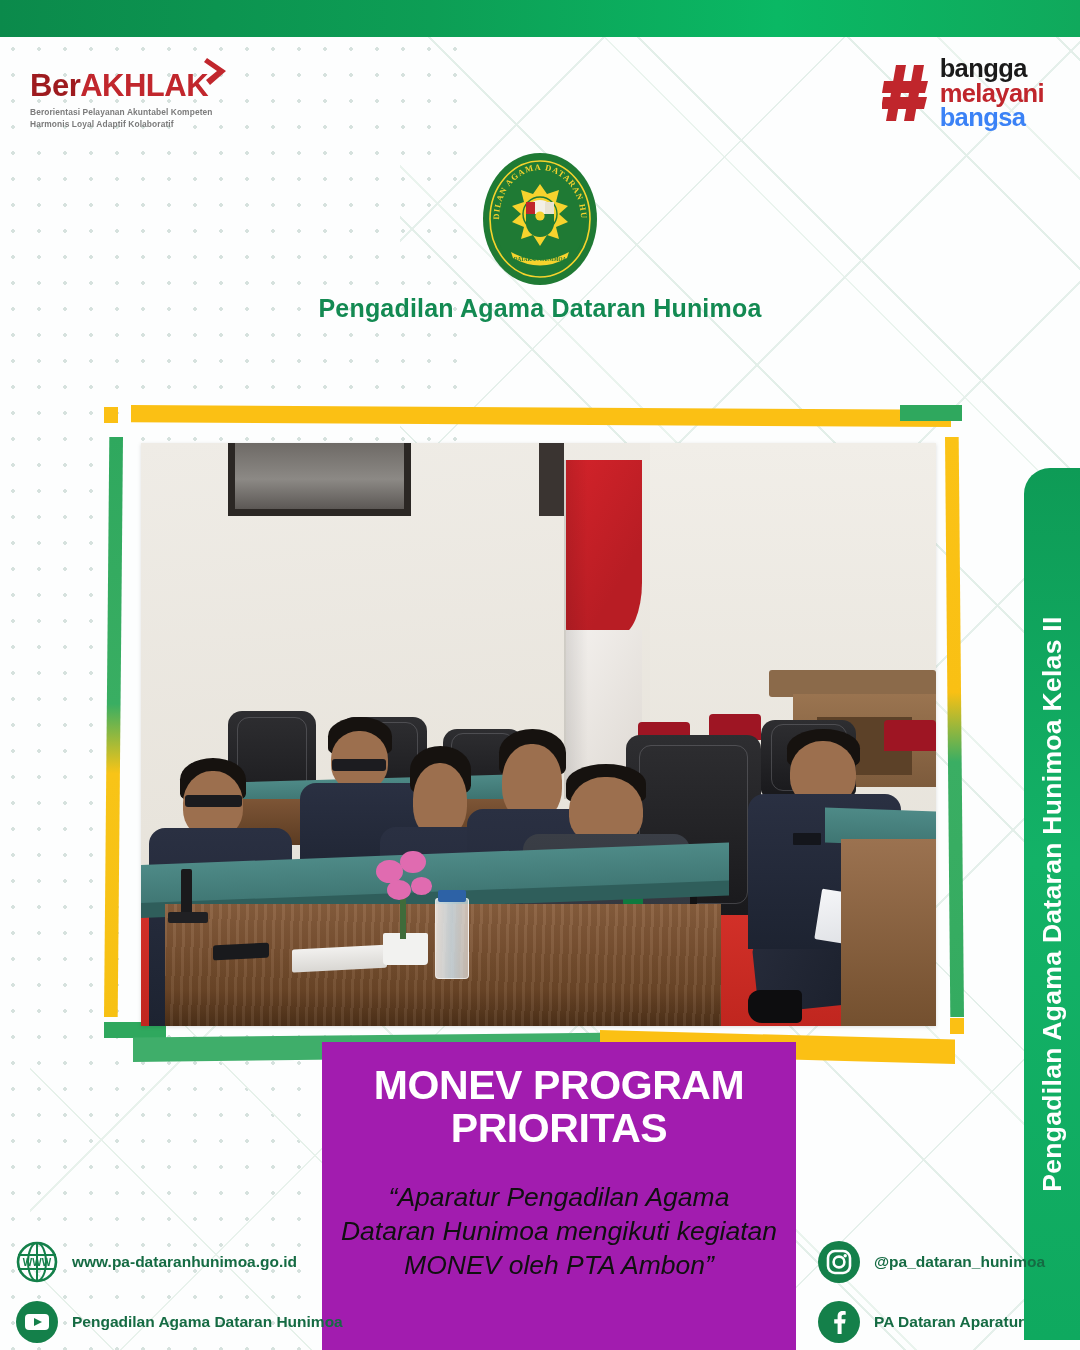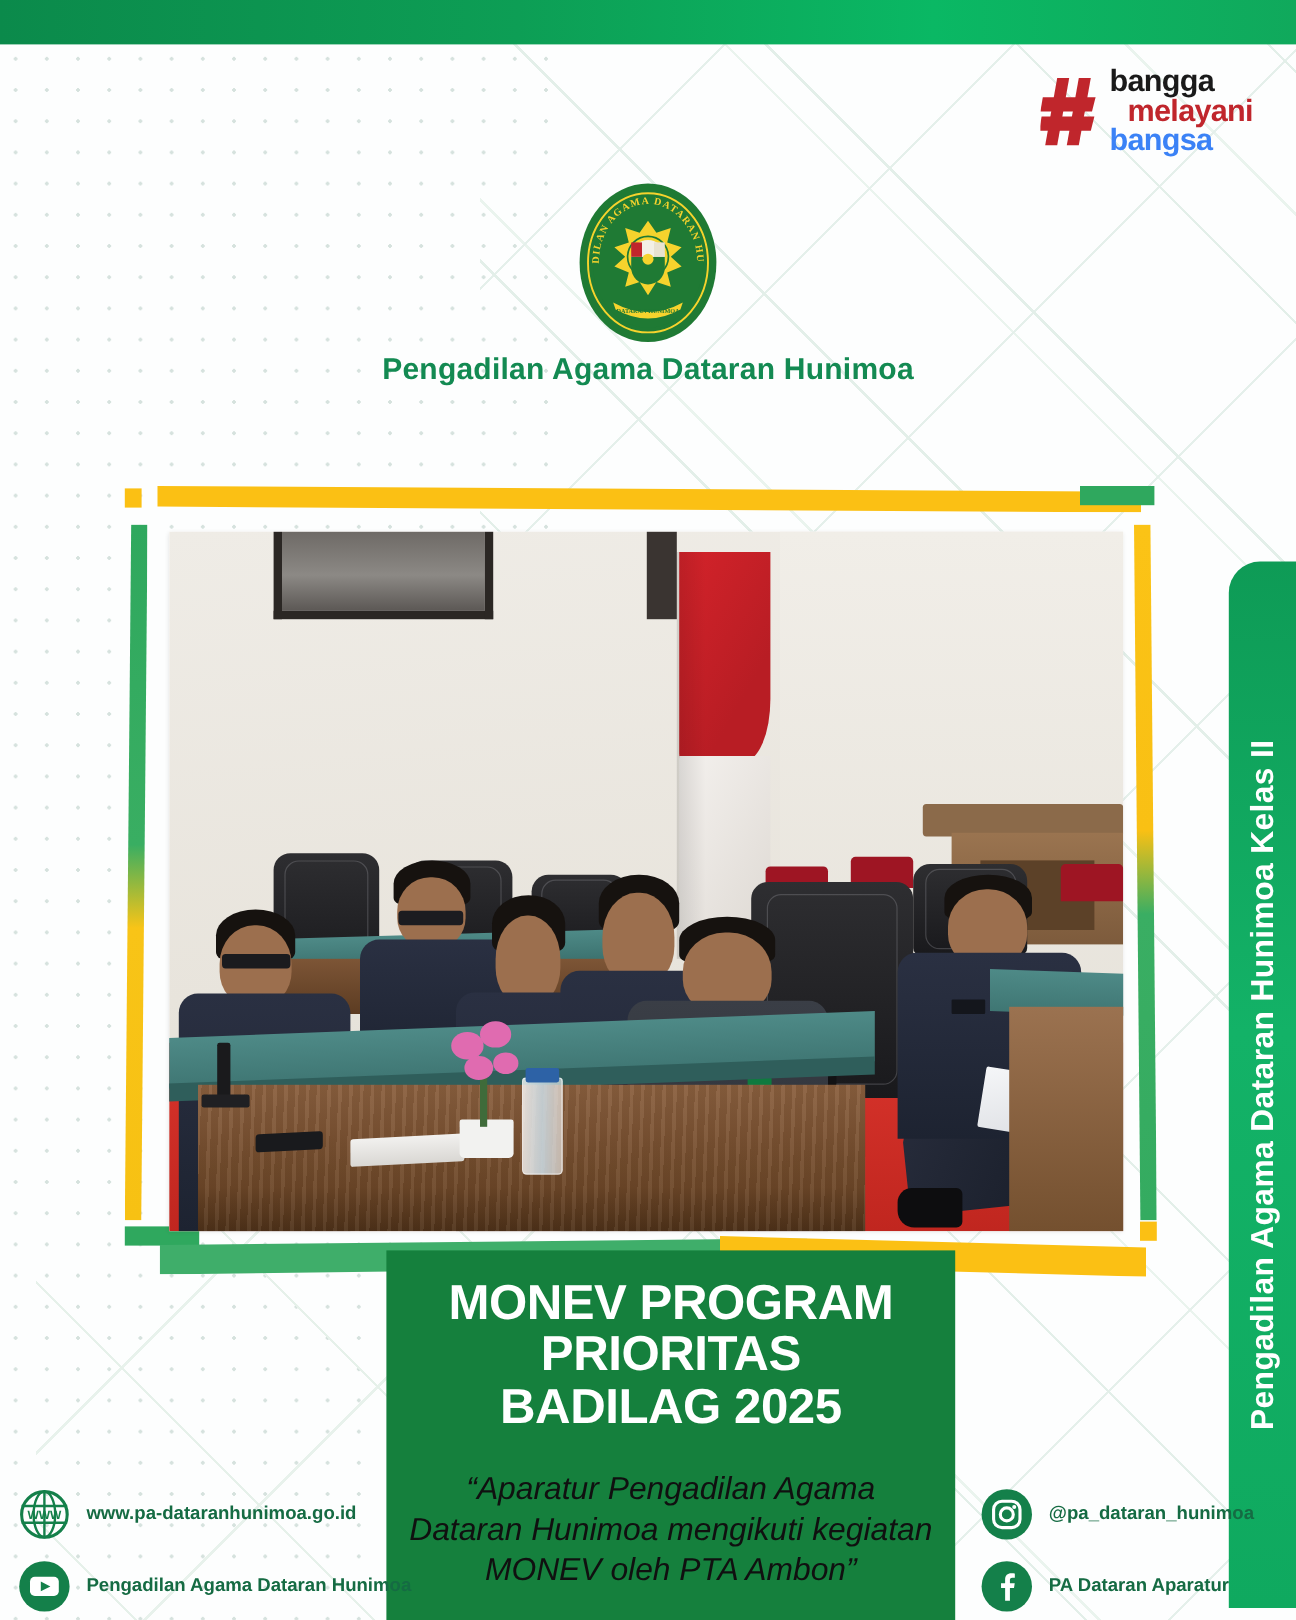--- a/index.html
+++ b/index.html
@@ -73,21 +73,21 @@
     color: #7b7b7b; letter-spacing: .1px; font-weight: 600;
   }
 
   .bangga {
     position: absolute; right: 36px; top: 56px;
     display: flex; align-items: center; gap: 10px;
   }
   .bangga-hash { width: 48px; height: 60px; }
   .bangga-words { line-height: .97; font-weight: 700; font-size: 25.5px; letter-spacing: -.6px; }
   .bangga-words .w1 { color: #1a1a1a; display: block; }
-  .bangga-words .w2 { color: #c0262c; display: block; margin-left: 15px; }
+  .bangga-words .w2 { color: #c0262c; display: block; }
   .bangga-words .w3 { color: #3b82f6; display: block; }
 
   
   .emblem { position: absolute; left: 50%; top: 152px; transform: translateX(-50%); }
   .court-name {
     position: absolute; left: 0; right: 0; top: 294px;
     text-align: center; font-size: 25px; font-weight: 600;
     color: #138a52; letter-spacing: .2px;
   }
 
@@ -315,21 +315,21 @@
   .band-yellow {
     position: absolute; left: 600px; top: 1030px;
     width: 355px; height: 34px; background: #fbc014;
     clip-path: polygon(0 0, 100% 28%, 100% 100%, 0 72%);
   }
 
   
   .title-block {
     position: absolute; left: 322px; top: 1042px;
     width: 474px; height: 308px;
-    background: #15803d;
+    background: #a21caf;
     padding: 22px 18px 0;
     text-align: center;
   }
   .title-text {
     color: #ffffff; font-size: 41px; font-weight: 700;
     line-height: 1.06; letter-spacing: -.4px;
   }
   .quote-text {
     margin-top: 30px; color: #101010; font-size: 26.5px;
     font-style: italic; font-weight: 500; line-height: 1.28;
@@ -351,20 +351,31 @@
 <body>
 
 <div id="poster">
 
   <div class="bg-dots"></div>
   <div class="bg-maze"></div>
   <div class="bg-maze2"></div>
 
   <div class="top-band"></div>
 
+  <div class="berakhlak">
+    <div class="berakhlak-word"><span class="ber">Ber</span><span>AKHLAK</span>
+      <svg class="berakhlak-arrow" viewBox="0 0 26 30">
+        <path d="M3 2 L22 15 L6 29 L2 24 L13 15 L0 6 Z" fill="#c1272d"></path>
+      </svg>
+    </div>
+    <div class="berakhlak-tag">
+      <div>Berorientasi Pelayanan Akuntabel Kompeten</div>
+      <div>Harmonis Loyal Adaptif Kolaboratif</div>
+    </div>
+  </div>
 
   <div class="bangga">
     <svg class="bangga-hash" viewBox="0 0 48 60">
       <g fill="#c0262c">
         <polygon points="14,2 24,2 14,58 4,58"></polygon>
         <polygon points="32,2 42,2 32,58 22,58"></polygon>
         <polygon points="2,18 46,18 43,30 0,30"></polygon>
         <polygon points="1,34 45,34 42,46 -1,46"></polygon>
       </g>
     </svg>
@@ -525,21 +536,20 @@
     </div>
   </div>
 
   <div class="band-green"></div>
   <div class="band-yellow"></div>
 
   <div class="title-block">
     <div class="title-text">
       <div>MONEV PROGRAM</div>
       <div>PRIORITAS</div>
-      <div>BADILAG 2025</div>
     </div>
     <div class="quote-text">“Aparatur Pengadilan Agama Dataran Hunimoa mengikuti kegiatan MONEV oleh PTA Ambon”</div>
   </div>
 
   <div class="contacts-left">
     <div class="contact-row">
       <span class="contact-ic outline">
         <svg width="42" height="42" viewBox="0 0 42 42">
           <circle cx="21" cy="21" r="19" fill="none" stroke="#14804a" stroke-width="2.6"></circle>
           <ellipse cx="21" cy="21" rx="9" ry="19" fill="none" stroke="#14804a" stroke-width="2"></ellipse>

